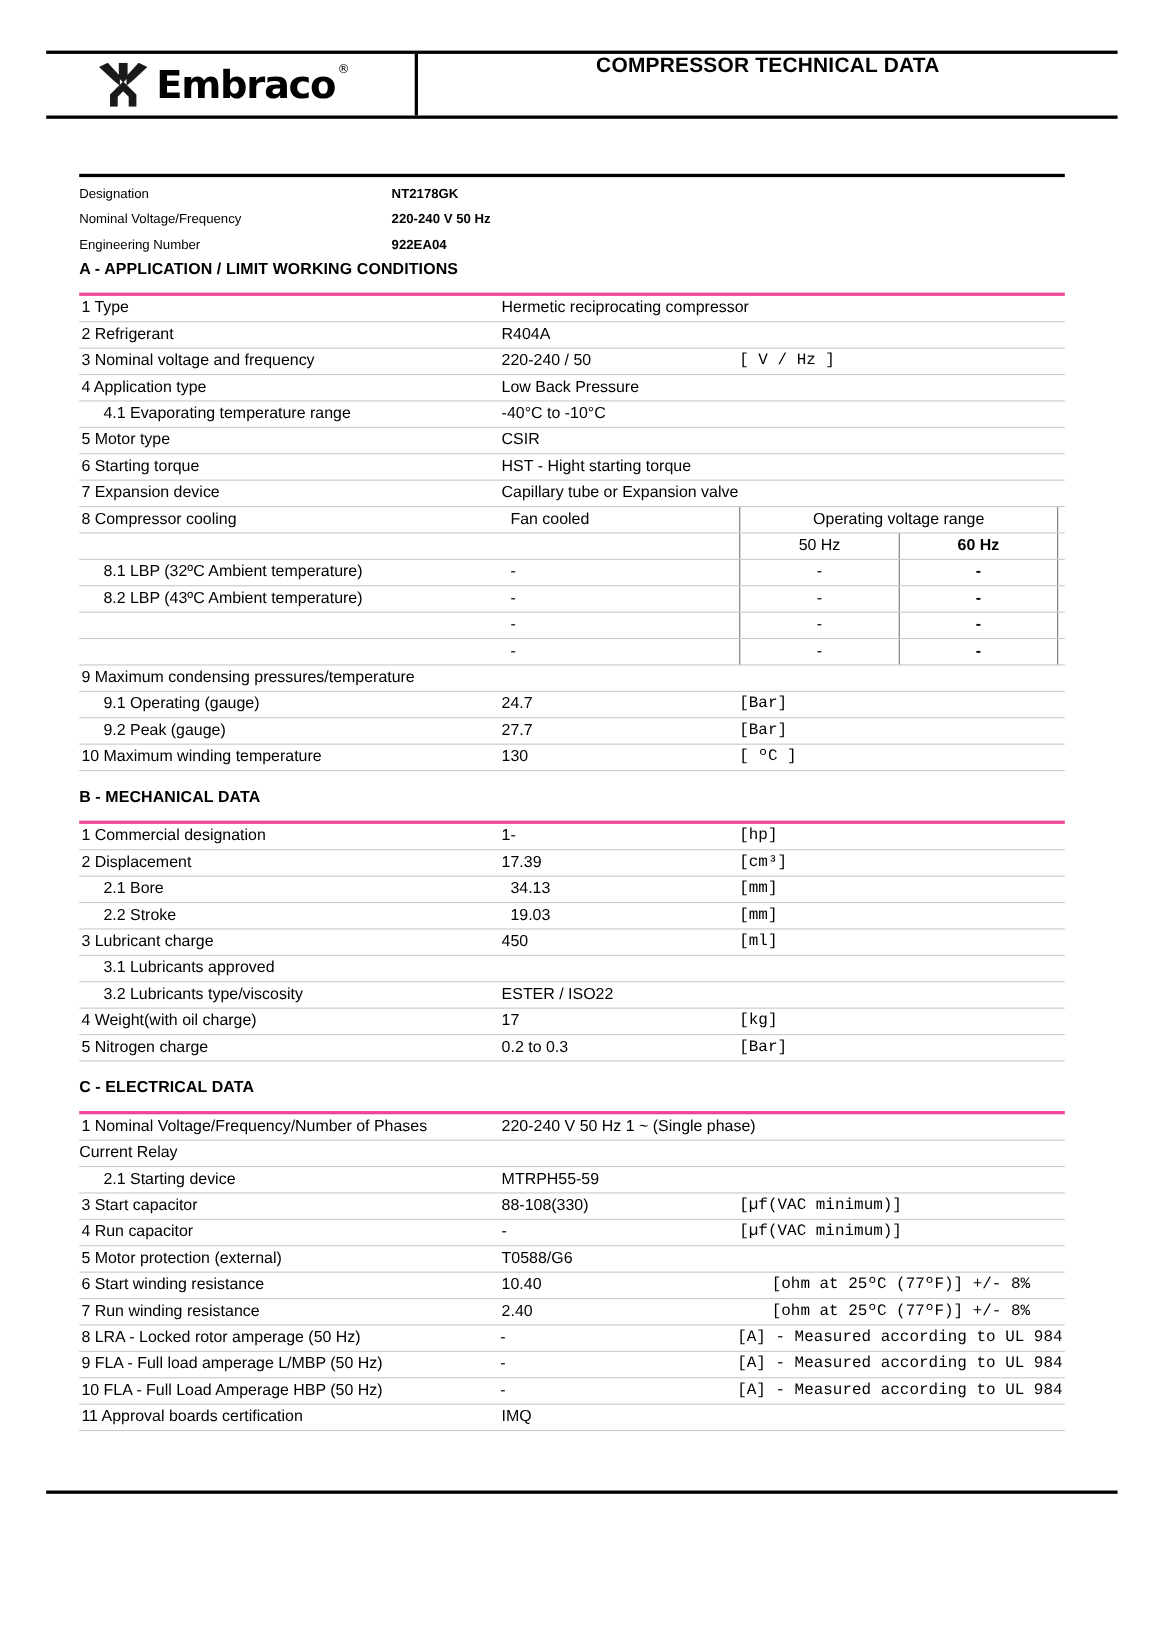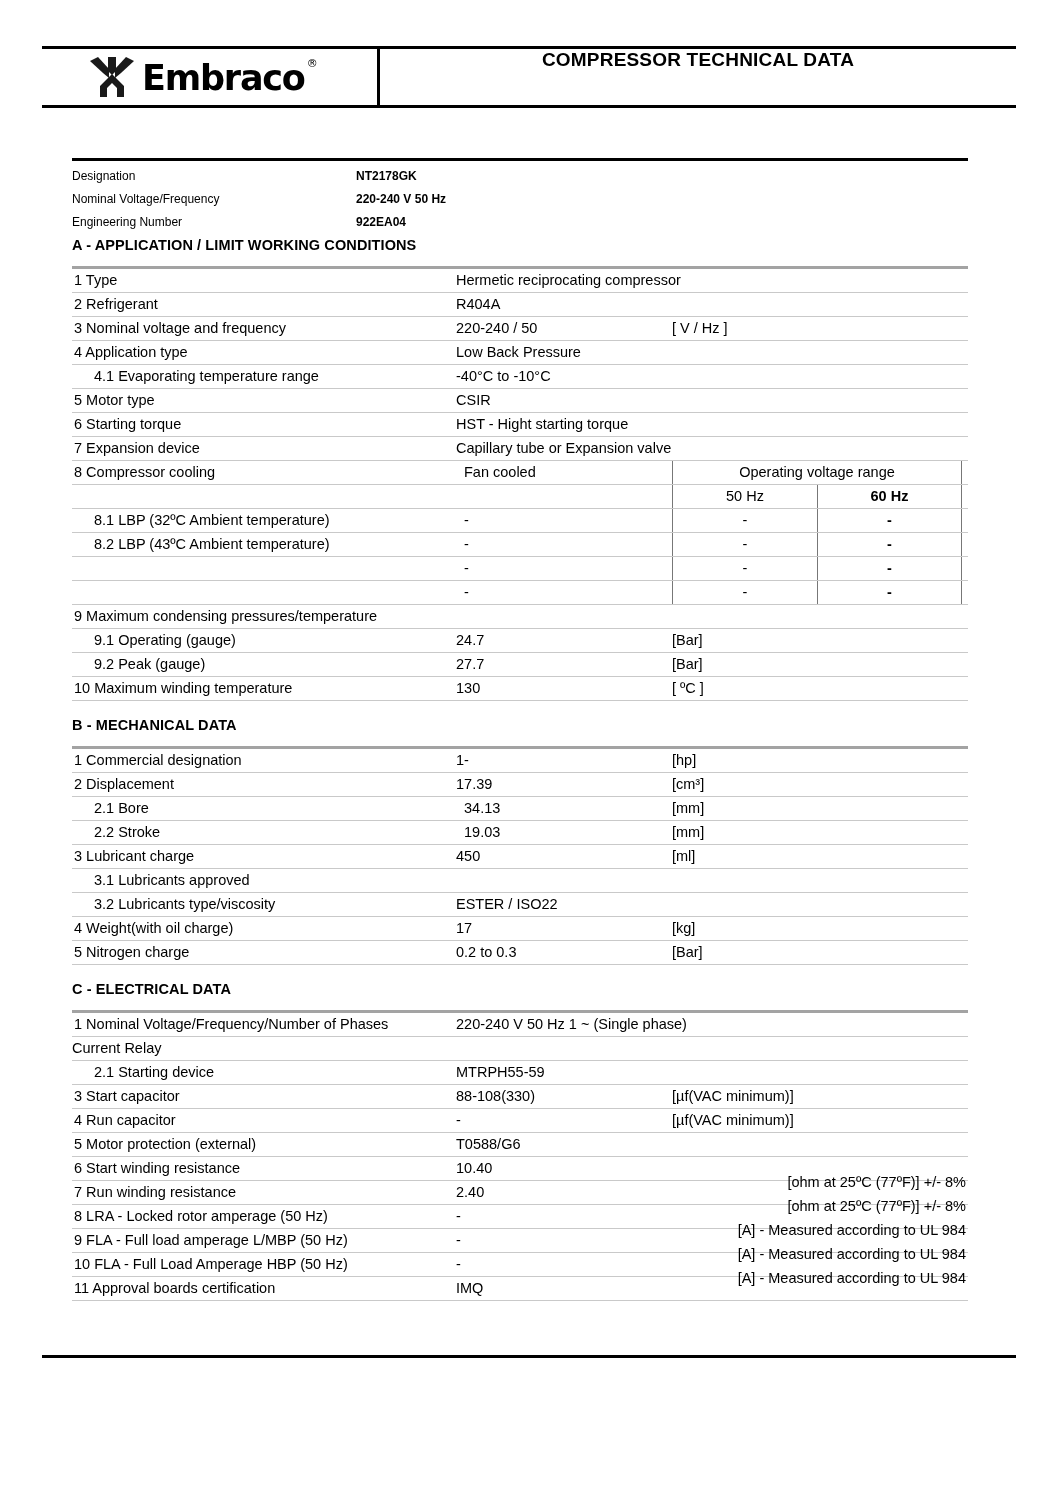--- a/index.html
+++ b/index.html
@@ -111,21 +111,21 @@
     font-size: 14.5px;
     font-weight: bold;
     letter-spacing: 0.1px;
   }
 
   
   .dtable {
     position: absolute;
     left: 72px;
     width: 896px;
-    border-top: 3px solid #a3a3a3;
+    border-top: 3px solid #ec4899;
     font-size: 14.5px;
   }
   .drow {
     display: flex;
     align-items: flex-start;
     border-bottom: 1px solid #c9c9c9;
     height: 24px;
     box-sizing: border-box;
     position: relative;
   }
@@ -142,22 +142,23 @@
     box-sizing: border-box;
     line-height: 23px;
     white-space: nowrap;
   }
   .c-value.ind { padding-left: 8px; }
   .c-unit {
     flex: 1 1 auto;
     box-sizing: border-box;
     line-height: 23px;
     white-space: nowrap;
-  }
-  .c-unit.rightal { text-align: right; padding-right: 2px; margin-top: 14px; }
+    font-family: Liberation Mono, monospace;
+  }
+  .c-unit.rightal { text-align: center; padding-right: 2px; }
 
   
   .drow.cool { border-bottom: 1px solid #c9c9c9; }
   .sub-head {
     width: 290px;
     text-align: center;
     line-height: 23px;
     border-left: 1px solid #777;
     box-sizing: border-box;
   }

